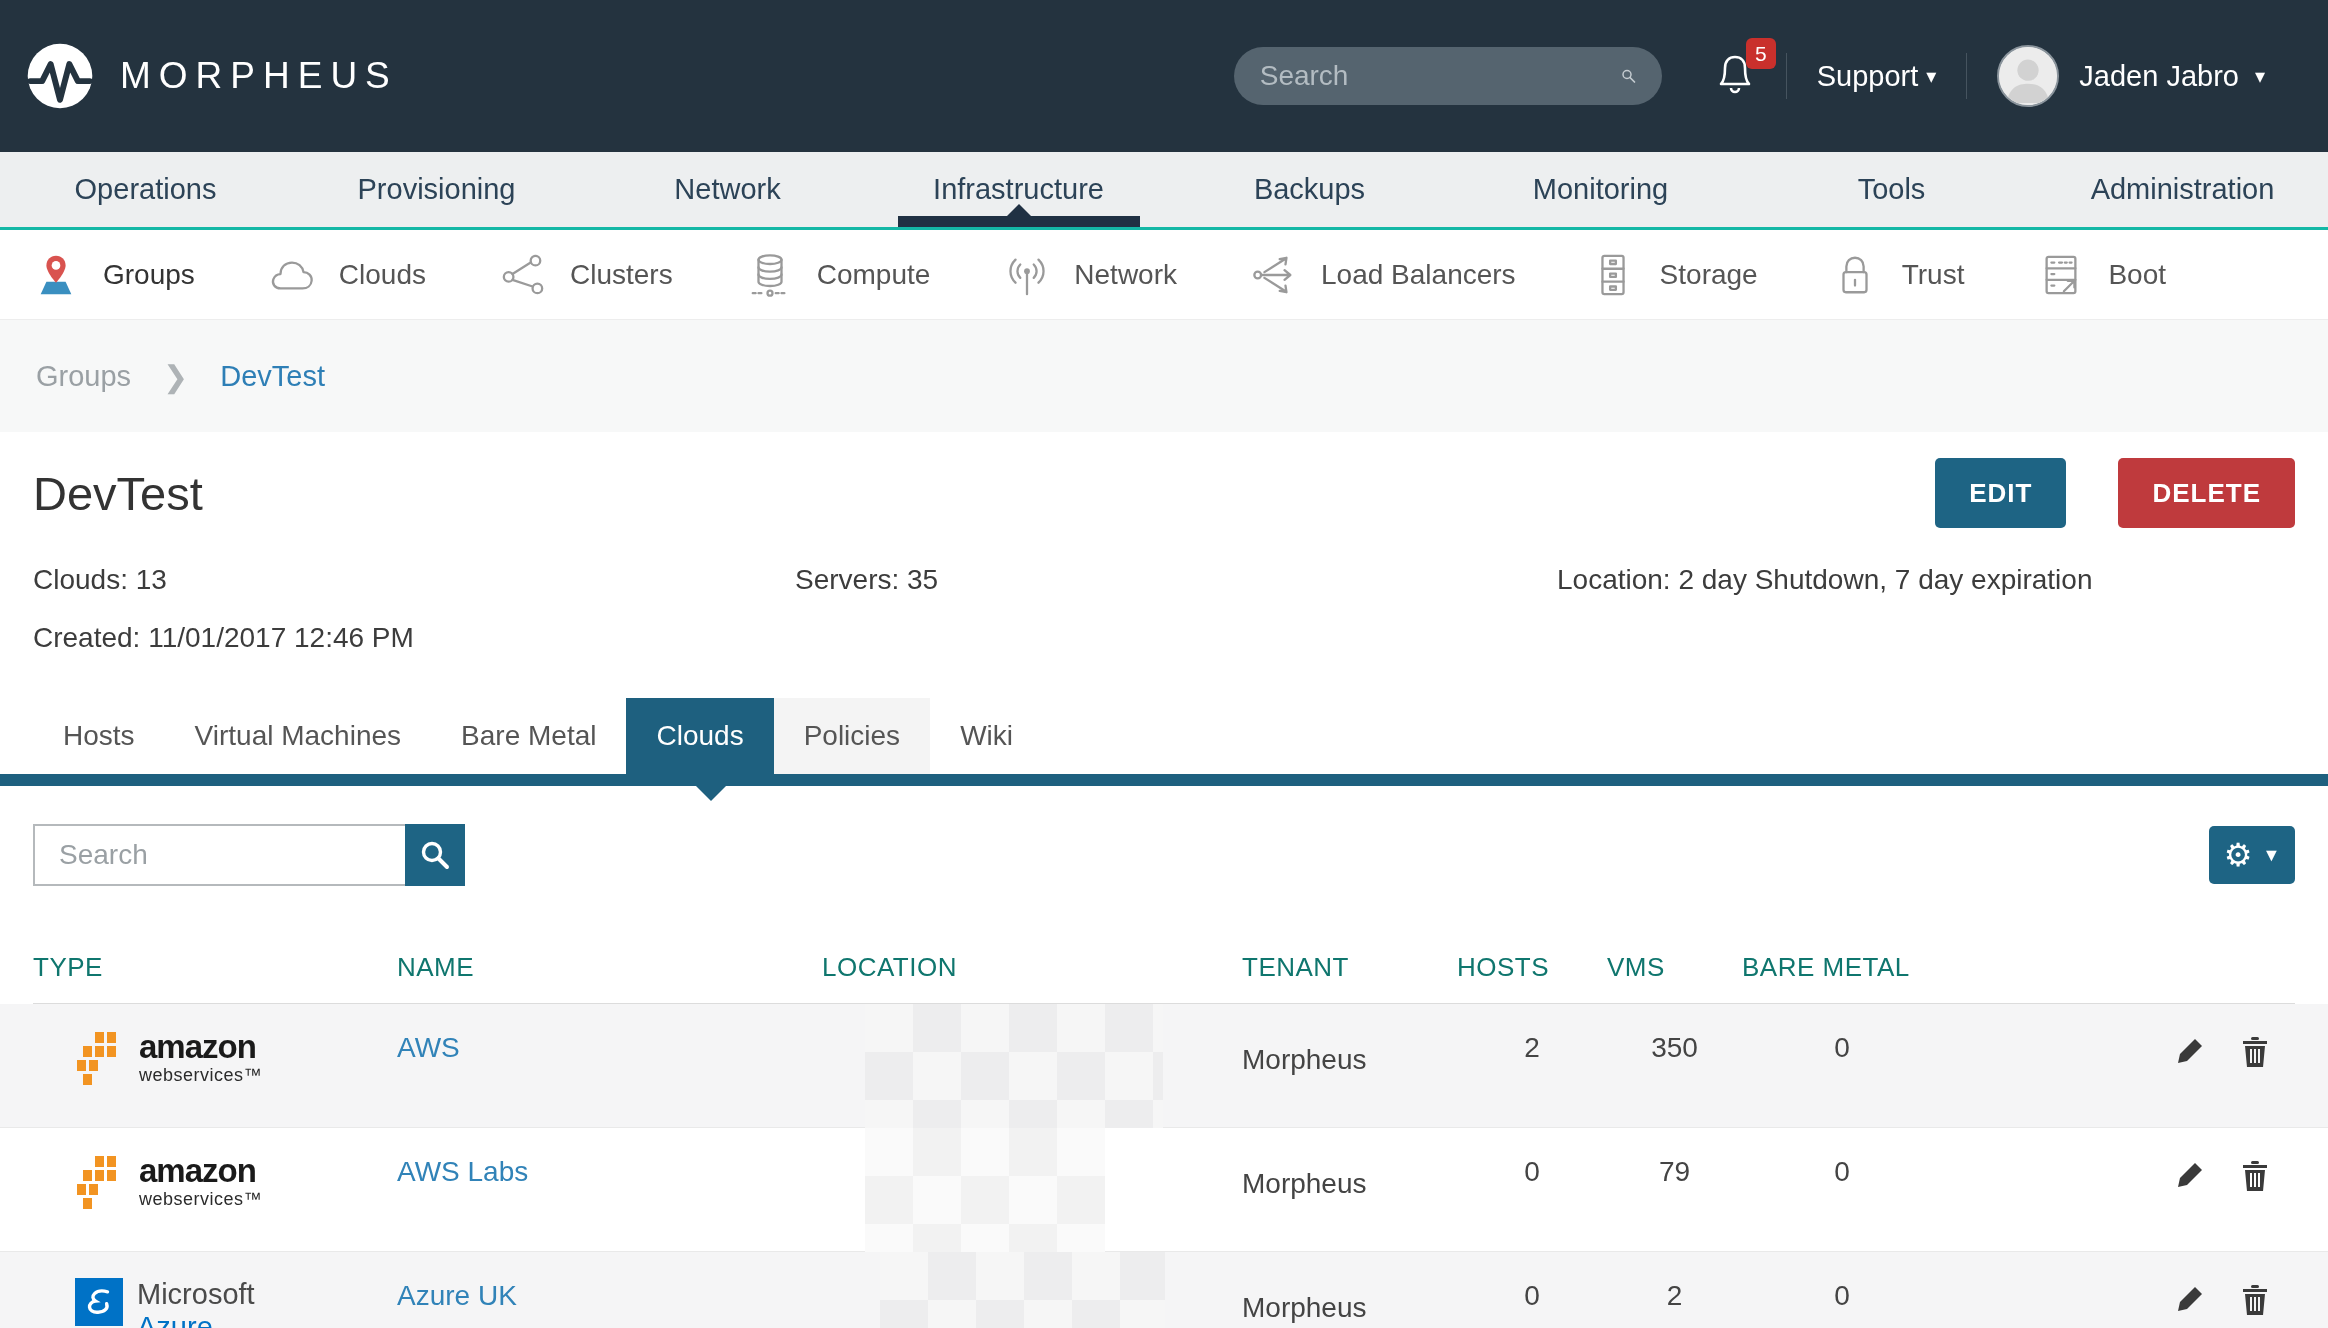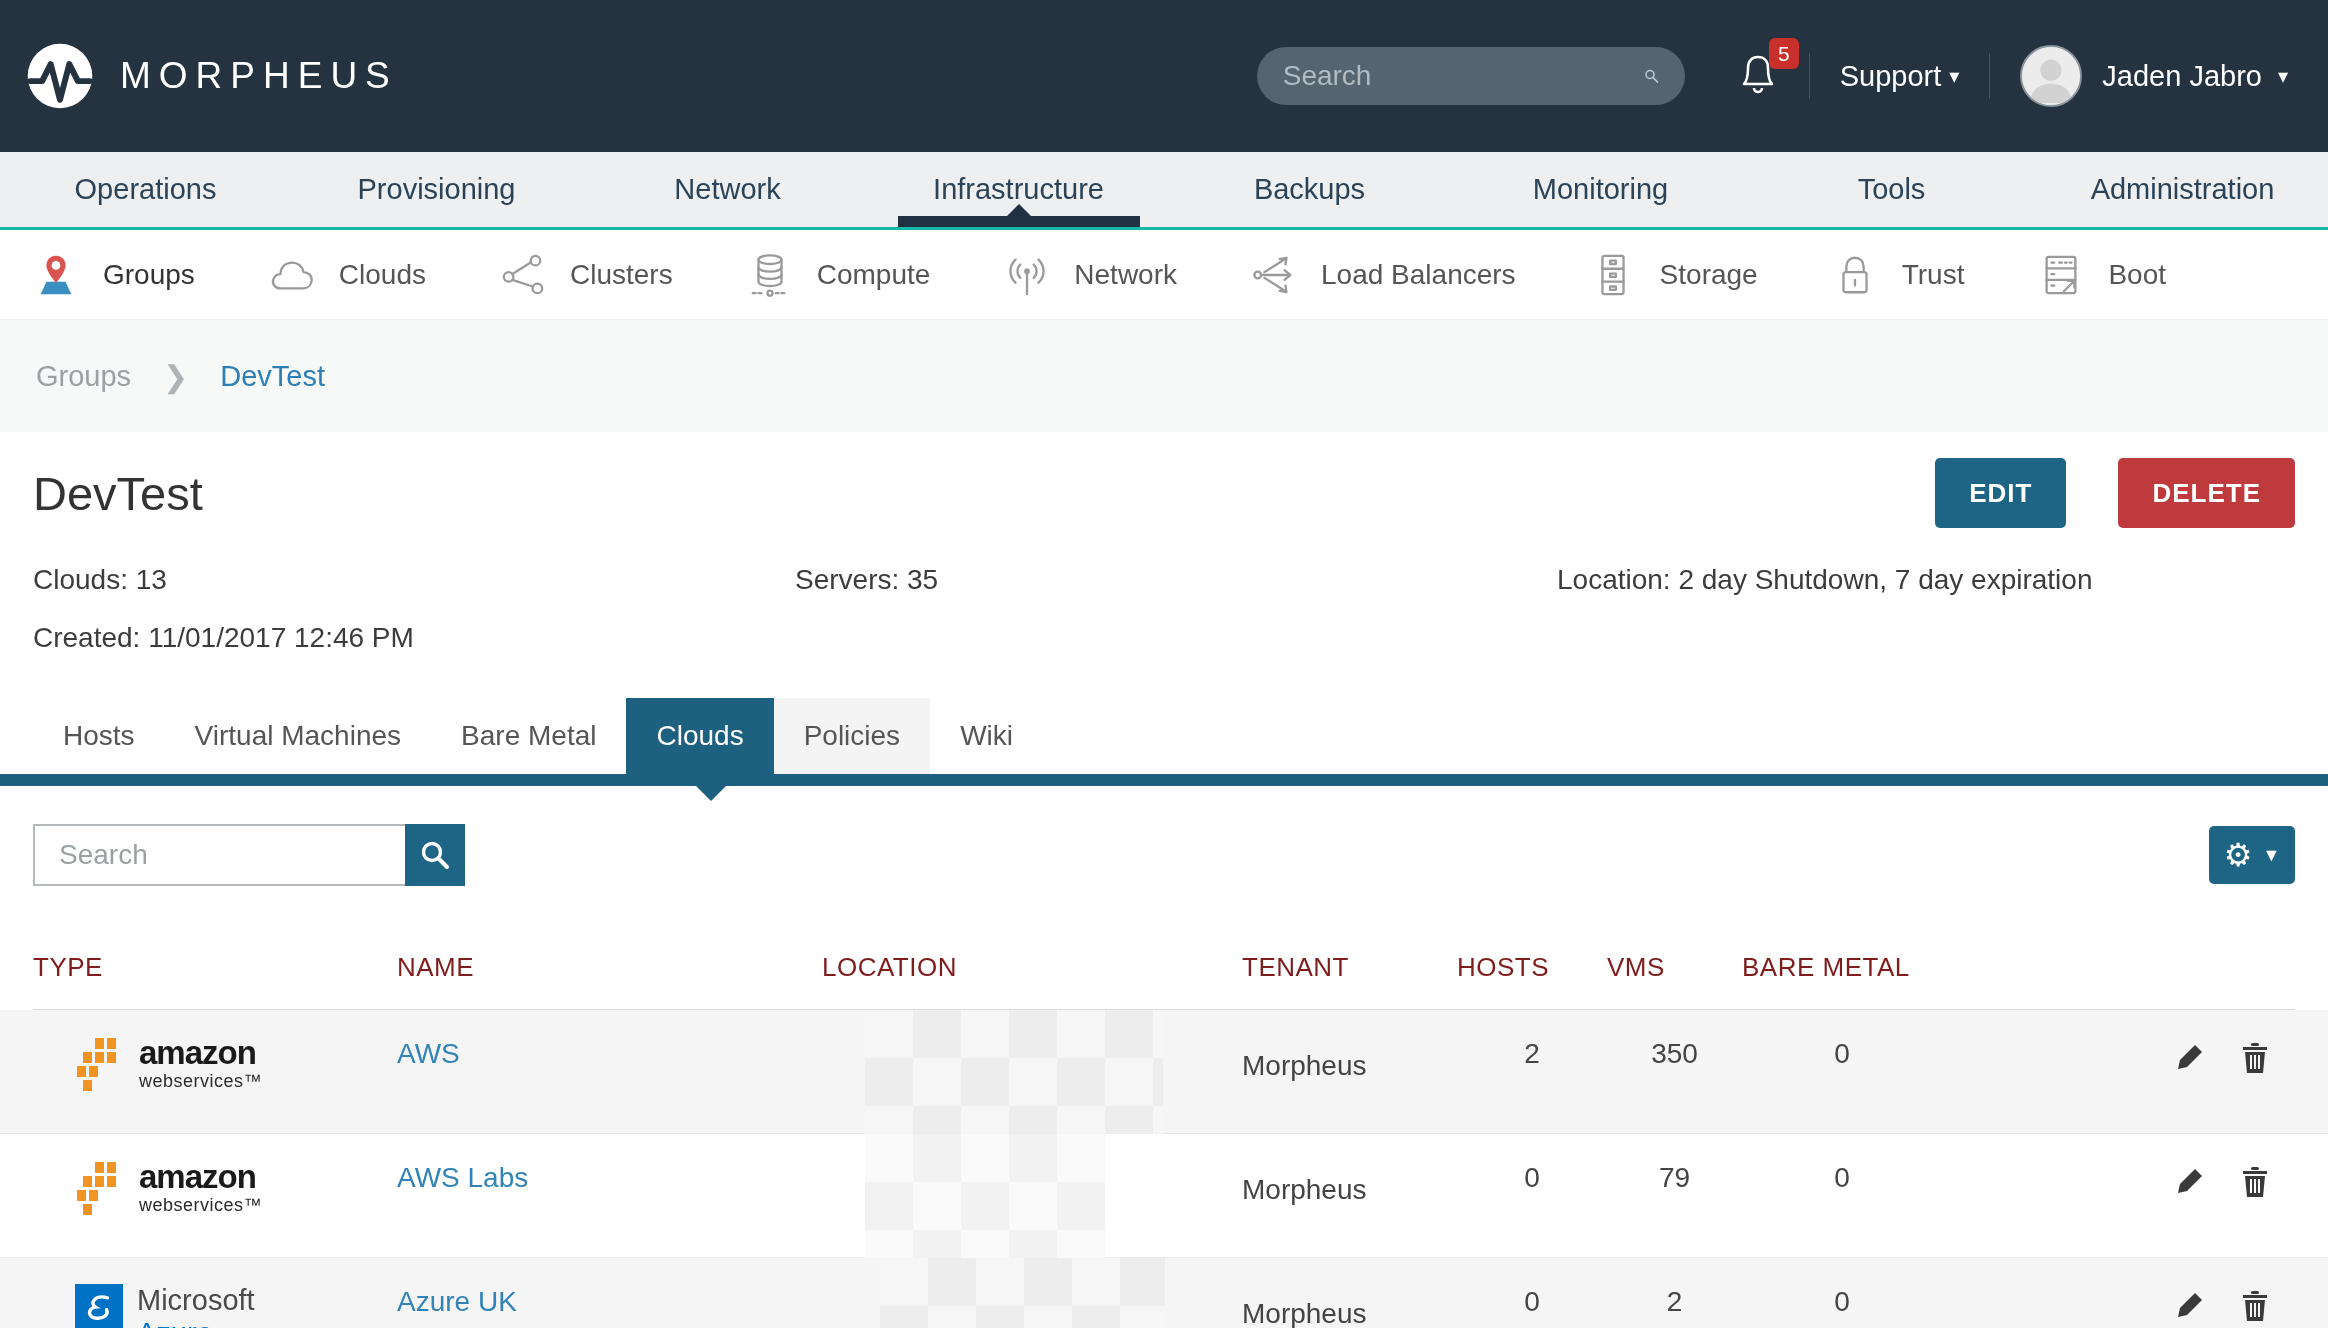--- a/index.html
+++ b/index.html
@@ -18,21 +18,21 @@
     color:#e4e8ea; font-size:28px; font-weight:300; font-family:"Liberation Sans",sans-serif; }
   .top-search input::placeholder { color:#b3bcc2; }
   .bell-wrap { position:relative; margin-left:52px; cursor:pointer; }
   .badge { position:absolute; top:-14px; right:-20px; background:#c9302c; color:#fff;
     font-size:21px; line-height:1; padding:5px 9px; border-radius:6px; }
   .top-divider { width:1px; height:46px; background:#46545f; margin:0 30px; }
   .support { color:#fff; font-size:29px; font-weight:300; cursor:pointer; display:flex; align-items:center; gap:8px;}
   .caret { font-size:20px; color:#fff; }
   .avatar { width:62px; height:62px; border-radius:50%; background:#ececec; overflow:hidden;
     border:2px solid #8a949c; margin-right:20px; flex:none; }
-  .username { color:#fff; font-size:29px; font-weight:300; margin-right:40px; display:flex; align-items:center; gap:16px; cursor:pointer;}
+  .username { color:#fff; font-size:29px; font-weight:300; margin-right:63px; display:flex; align-items:center; gap:16px; cursor:pointer;}
 
   
   .mainnav { height:78px; background:#edeff0; display:flex; border-bottom:3px solid #14b8a6; }
   .mainnav-item { flex:1; display:flex; align-items:center; justify-content:center;
     font-size:29px; font-weight:300; color:#2c4357; position:relative; cursor:pointer; }
   .mainnav-item .active-bar { position:absolute; bottom:0; left:50%; transform:translateX(-50%);
     width:242px; height:11px; background:#203143; }
   .mainnav-item .active-notch { position:absolute; bottom:11px; left:50%; transform:translateX(-50%);
     width:0; height:0; border-left:12px solid transparent; border-right:12px solid transparent;
     border-bottom:12px solid #203143; }
@@ -86,22 +86,22 @@
   .search-btn { width:60px; height:62px; background:#1e6484; border:none; cursor:pointer;
     display:flex; align-items:center; justify-content:center; }
   .gear-btn { margin-left:auto; width:86px; height:58px; background:#1e6484; border:none;
     border-radius:5px; color:#fff; cursor:pointer; display:flex; align-items:center;
     justify-content:center; gap:10px; font-size:32px; }
   .gear-btn .dn { font-size:18px; }
 
   
   .tbl-grid { display:grid; grid-template-columns:364px 425px 420px 215px 150px 135px 200px 1fr; }
   .tbl-head { padding:0 33px; margin-top:66px; }
-  .tbl-head .cell { font-size:26px; font-weight:400; color:#7f1d1d; letter-spacing:0.5px;
-    padding-bottom:26px; border-bottom:1px solid #dcdcdc; }
+  .tbl-head .cell { font-size:26px; font-weight:400; color:#0f766e; letter-spacing:0.5px;
+    padding-bottom:20px; border-bottom:1px solid #dcdcdc; }
   .num-h { text-align:left; }
   .row { min-height:124px; border-bottom:1px solid #e9e9e9; }
   .row.alt { background:#f5f5f6; }
   .row-inner { padding:0 33px; }
   .cell { position:relative; }
   .type-cell { padding:26px 0 0 42px; display:flex; }
   .name-cell a { color:#3183b8; font-size:28px; font-weight:300; text-decoration:none; display:inline-block; padding-top:28px;}
   .tenant-cell { font-size:28px; font-weight:300; color:#444; padding-top:40px; }
   .num-cell { font-size:28px; font-weight:300; color:#444; padding-top:28px; text-align:center; }
   .actions-cell { display:flex; justify-content:flex-end; gap:36px; padding:32px 26px 0 0; }

